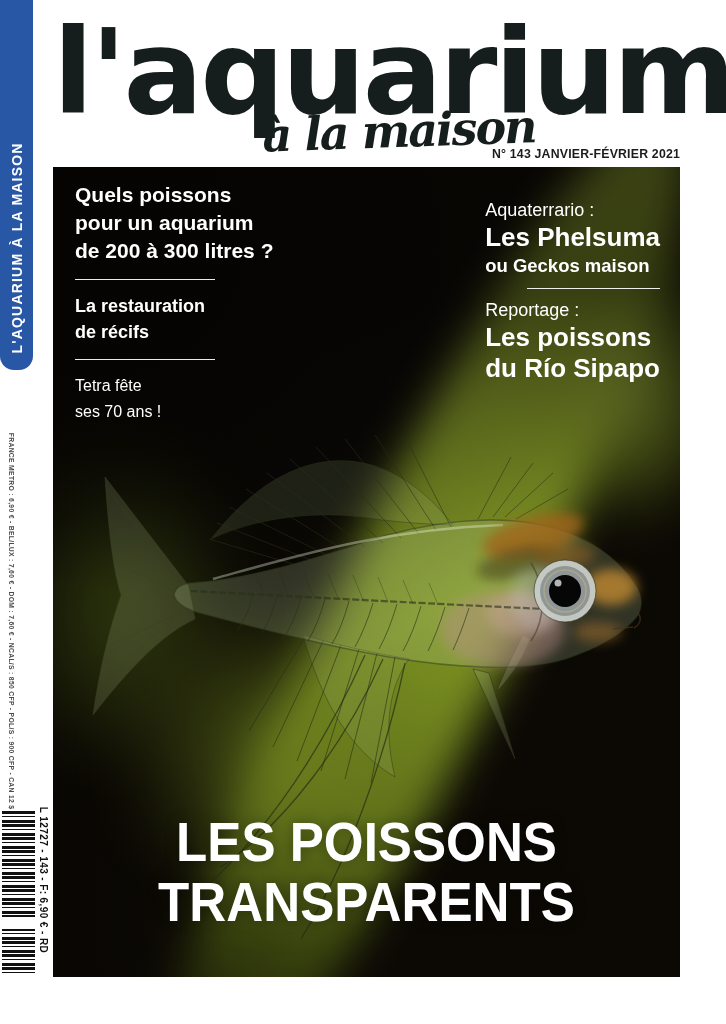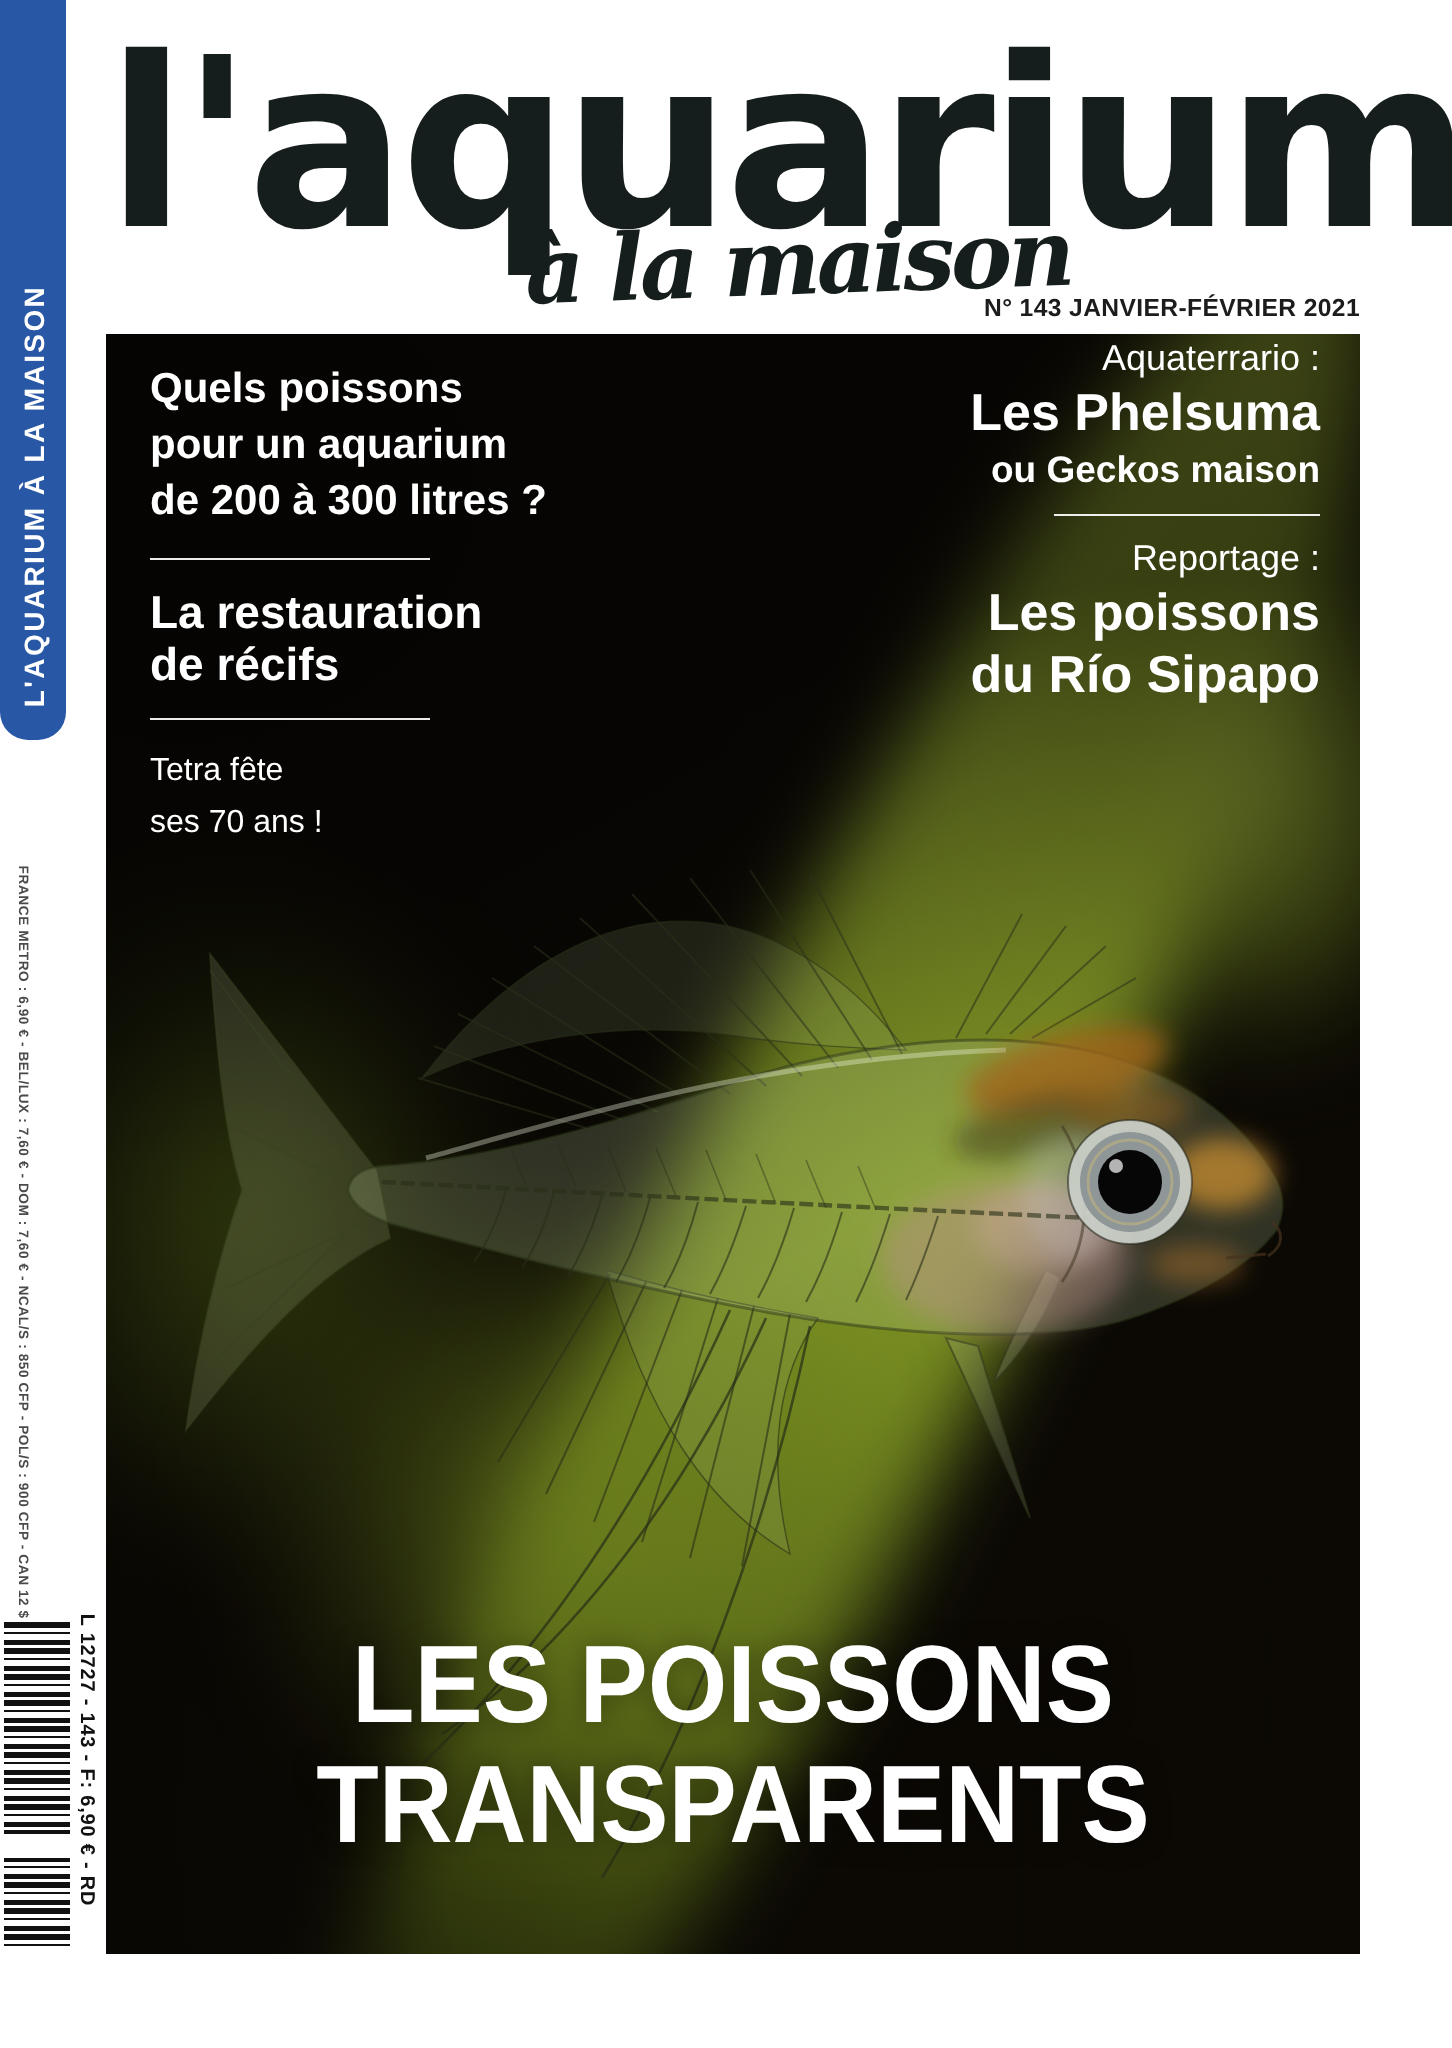--- a/index.html
+++ b/index.html
@@ -43,25 +43,25 @@
       background:
         radial-gradient(ellipse 620px 520px at 6% 10%, rgba(5,4,2,.78), transparent 65%),
         radial-gradient(ellipse 900px 760px at 92% 92%, transparent 45%, rgba(4,3,2,.62) 82%),
         linear-gradient(rgba(8,6,3,.22), rgba(8,6,3,.30)); }
 
   .fish-svg { position:absolute; inset:0; width:100%; height:100%; }
 
   
   .cl-left { position:absolute; left:22px; top:14px; color:#fff; z-index:5; }
   .cl-left .big   { font-size:21px;  font-weight:bold; line-height:28px; white-space:pre-line; }
-  .cl-left .mid   { font-size:23px; font-weight:bold; line-height:26px; white-space:pre-line; }
+  .cl-left .mid   { font-size:18px; font-weight:bold; line-height:26px; white-space:pre-line; }
   .cl-left .small { font-size:16px;  font-weight:normal; line-height:26px; white-space:pre-line; }
   .rule-l { border:0; border-top:1.5px solid rgba(255,255,255,.92); width:140px; margin:14px 0 13px 0; }
 
-  .cl-right { position:absolute; right:20px; top:0; text-align:right; color:#fff; z-index:5; }
+  .cl-right { position:absolute; right:20px; top:31px; text-align:left; color:#fff; z-index:5; }
   .cl-right .kicker { font-size:18px; font-weight:normal; line-height:24px; }
   .cl-right .head   { font-size:26px; font-weight:bold; line-height:31px; white-space:pre-line; }
   .cl-right .sub    { font-size:18.5px; font-weight:bold; line-height:25px; }
   .rule-r { border:0; border-top:1.5px solid rgba(255,255,255,.92); width:133px; margin:10px 0 9px auto; }
 
   .main-title { position:absolute; left:0; top:645px; width:100%; text-align:center;
                 color:#ffffff; font-weight:bold; font-size:55px; line-height:60px;
                 letter-spacing:0; white-space:pre-line; transform:scaleX(.93); z-index:5;
                 text-shadow:0 0 14px rgba(0,0,0,.35); }
 

